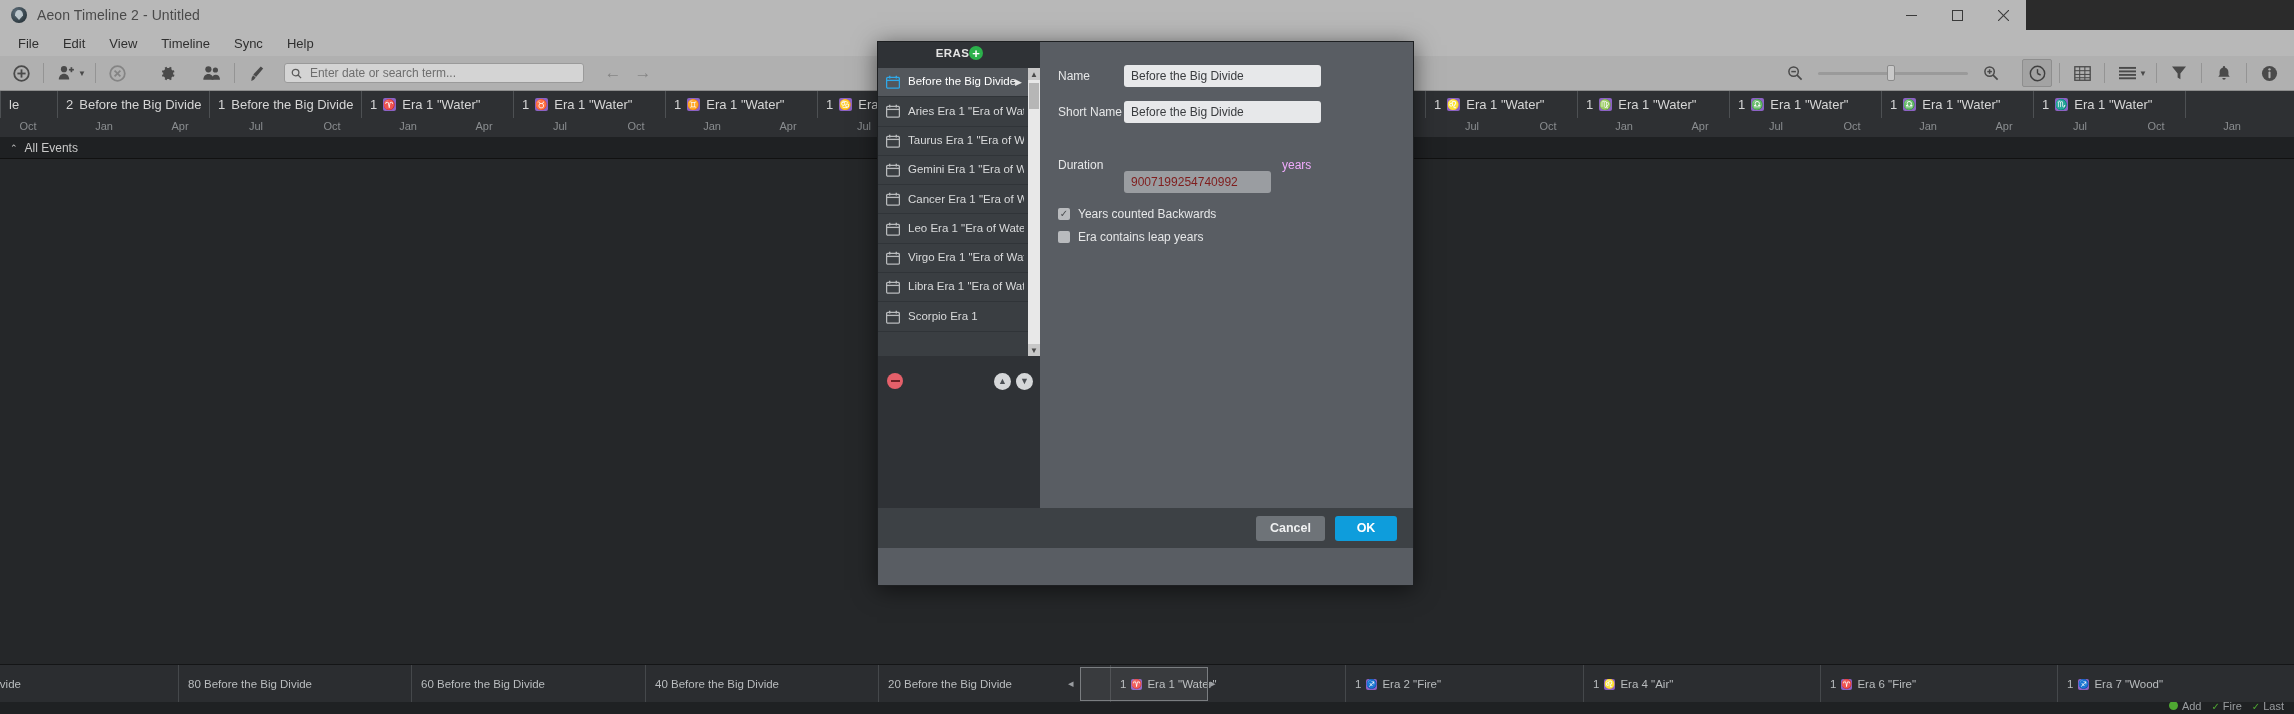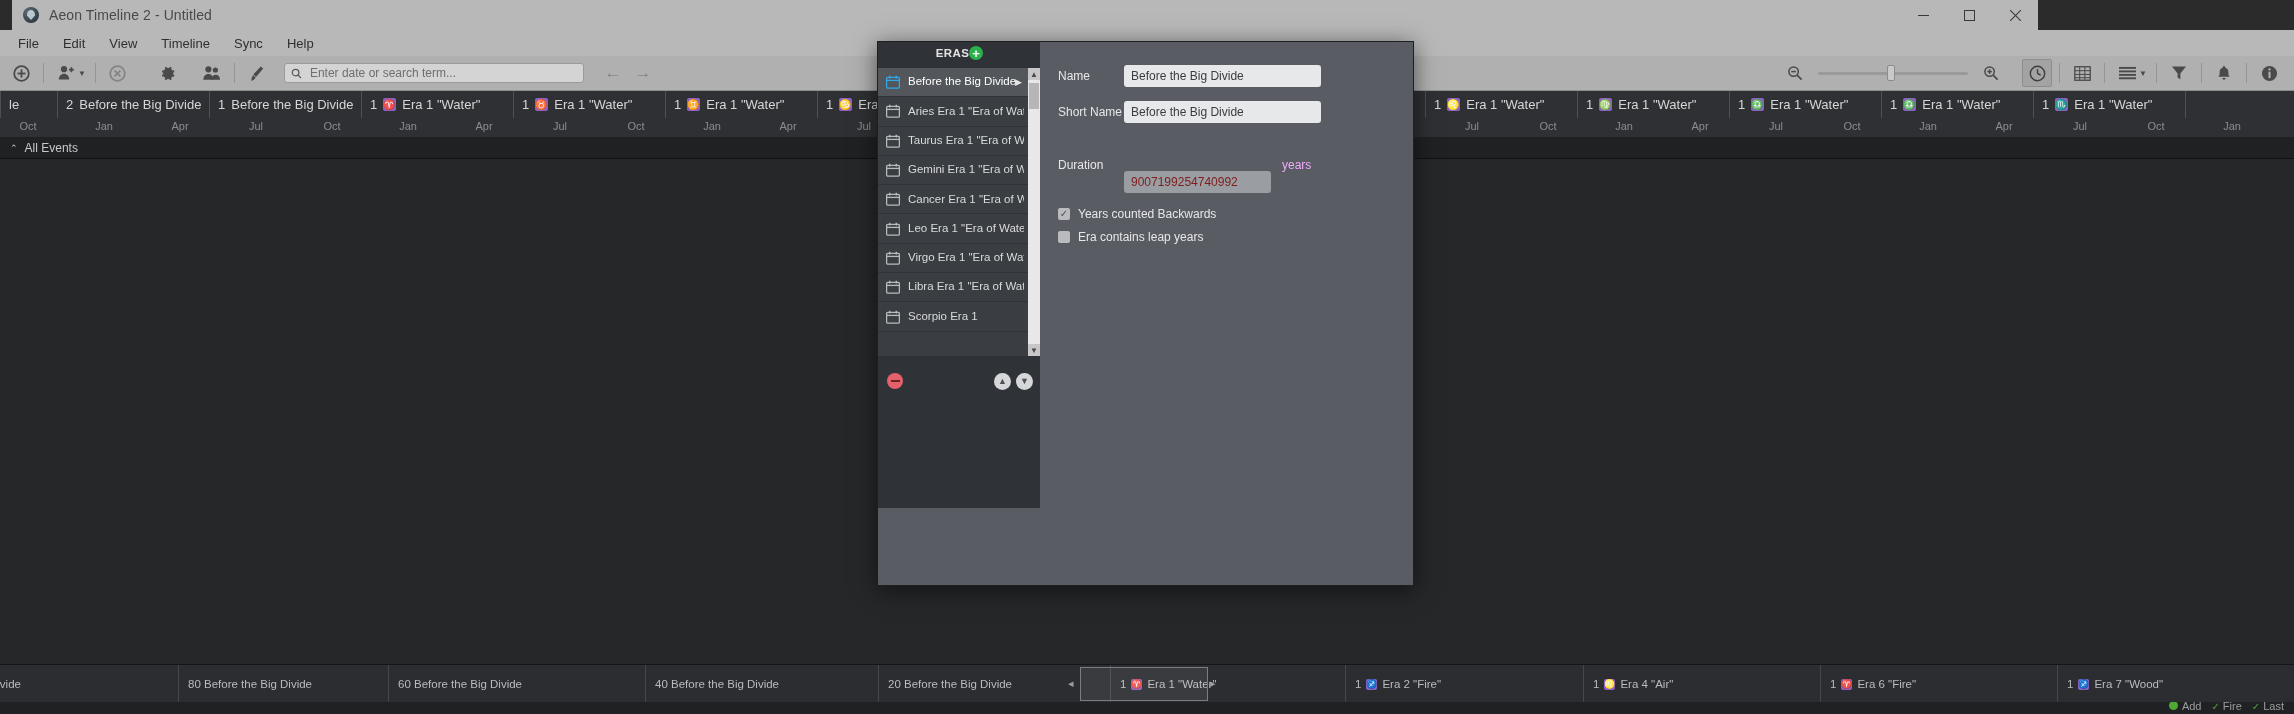--- a/index.html
+++ b/index.html
@@ -7,21 +7,21 @@
     margin: 0; padding: 0;
     width: 2294px; height: 714px;
     overflow: hidden;
     font-family: "Liberation Sans", sans-serif;
     background: #2b2b2b;
   }
   #app { position: relative; width: 2294px; height: 714px; }
 
   
   .titlebar {
-    position: absolute; left: 12px; top: 0; width: 2026px; height: 30px;
+    position: absolute; left: 0; top: 0; width: 2026px; height: 30px;
     background: #b8b8b8;
     display: flex; align-items: center;
   }
   .app-icon {
     width: 16px; height: 16px; margin-left: 11px; margin-right: 10px;
     border-radius: 50%;
     background: radial-gradient(circle at 35% 32%, #5f6f7c 0%, #39474f 55%, #1d262b 100%);
     position: relative; flex: none;
   }
   .app-icon::after {
@@ -554,21 +554,21 @@
   <div class="canvas"></div>
 
   <div class="overview">
     <div id="ov-cells">
         <div class="ov-cell" style="left: -60px; width: 234px;">
           <span>the Big Divide</span>
         </div>
         <div class="ov-cell" style="left: 178px; width: 234px;">
           <span>80 Before the Big Divide</span>
         </div>
-        <div class="ov-cell" style="left: 388px; width: 234px;">
+        <div class="ov-cell" style="left: 411px; width: 234px;">
           <span>60 Before the Big Divide</span>
         </div>
         <div class="ov-cell" style="left: 645px; width: 234px;">
           <span>40 Before the Big Divide</span>
         </div>
         <div class="ov-cell" style="left: 878px; width: 234px;">
           <span>20 Before the Big Divide</span>
         </div>
         <div class="ov-cell" style="left: 1110px; width: 234px;">
           <span class="num">1</span>
@@ -734,15 +734,19 @@
         <div class="cb-row">
           <span class="cbox">✓</span>
           <span class="cb-label">Years counted Backwards</span>
         </div>
         <div class="cb-row">
           <span class="cbox unchecked"></span>
           <span class="cb-label">Era contains leap years</span>
         </div>
       </div>
     </div>
+    <div class="modal-foot">
+      <button class="btn cancel">Cancel</button>
+      <button class="btn ok">OK</button>
+    </div>
   </div>
 
 </div>
 
 </body></html>

